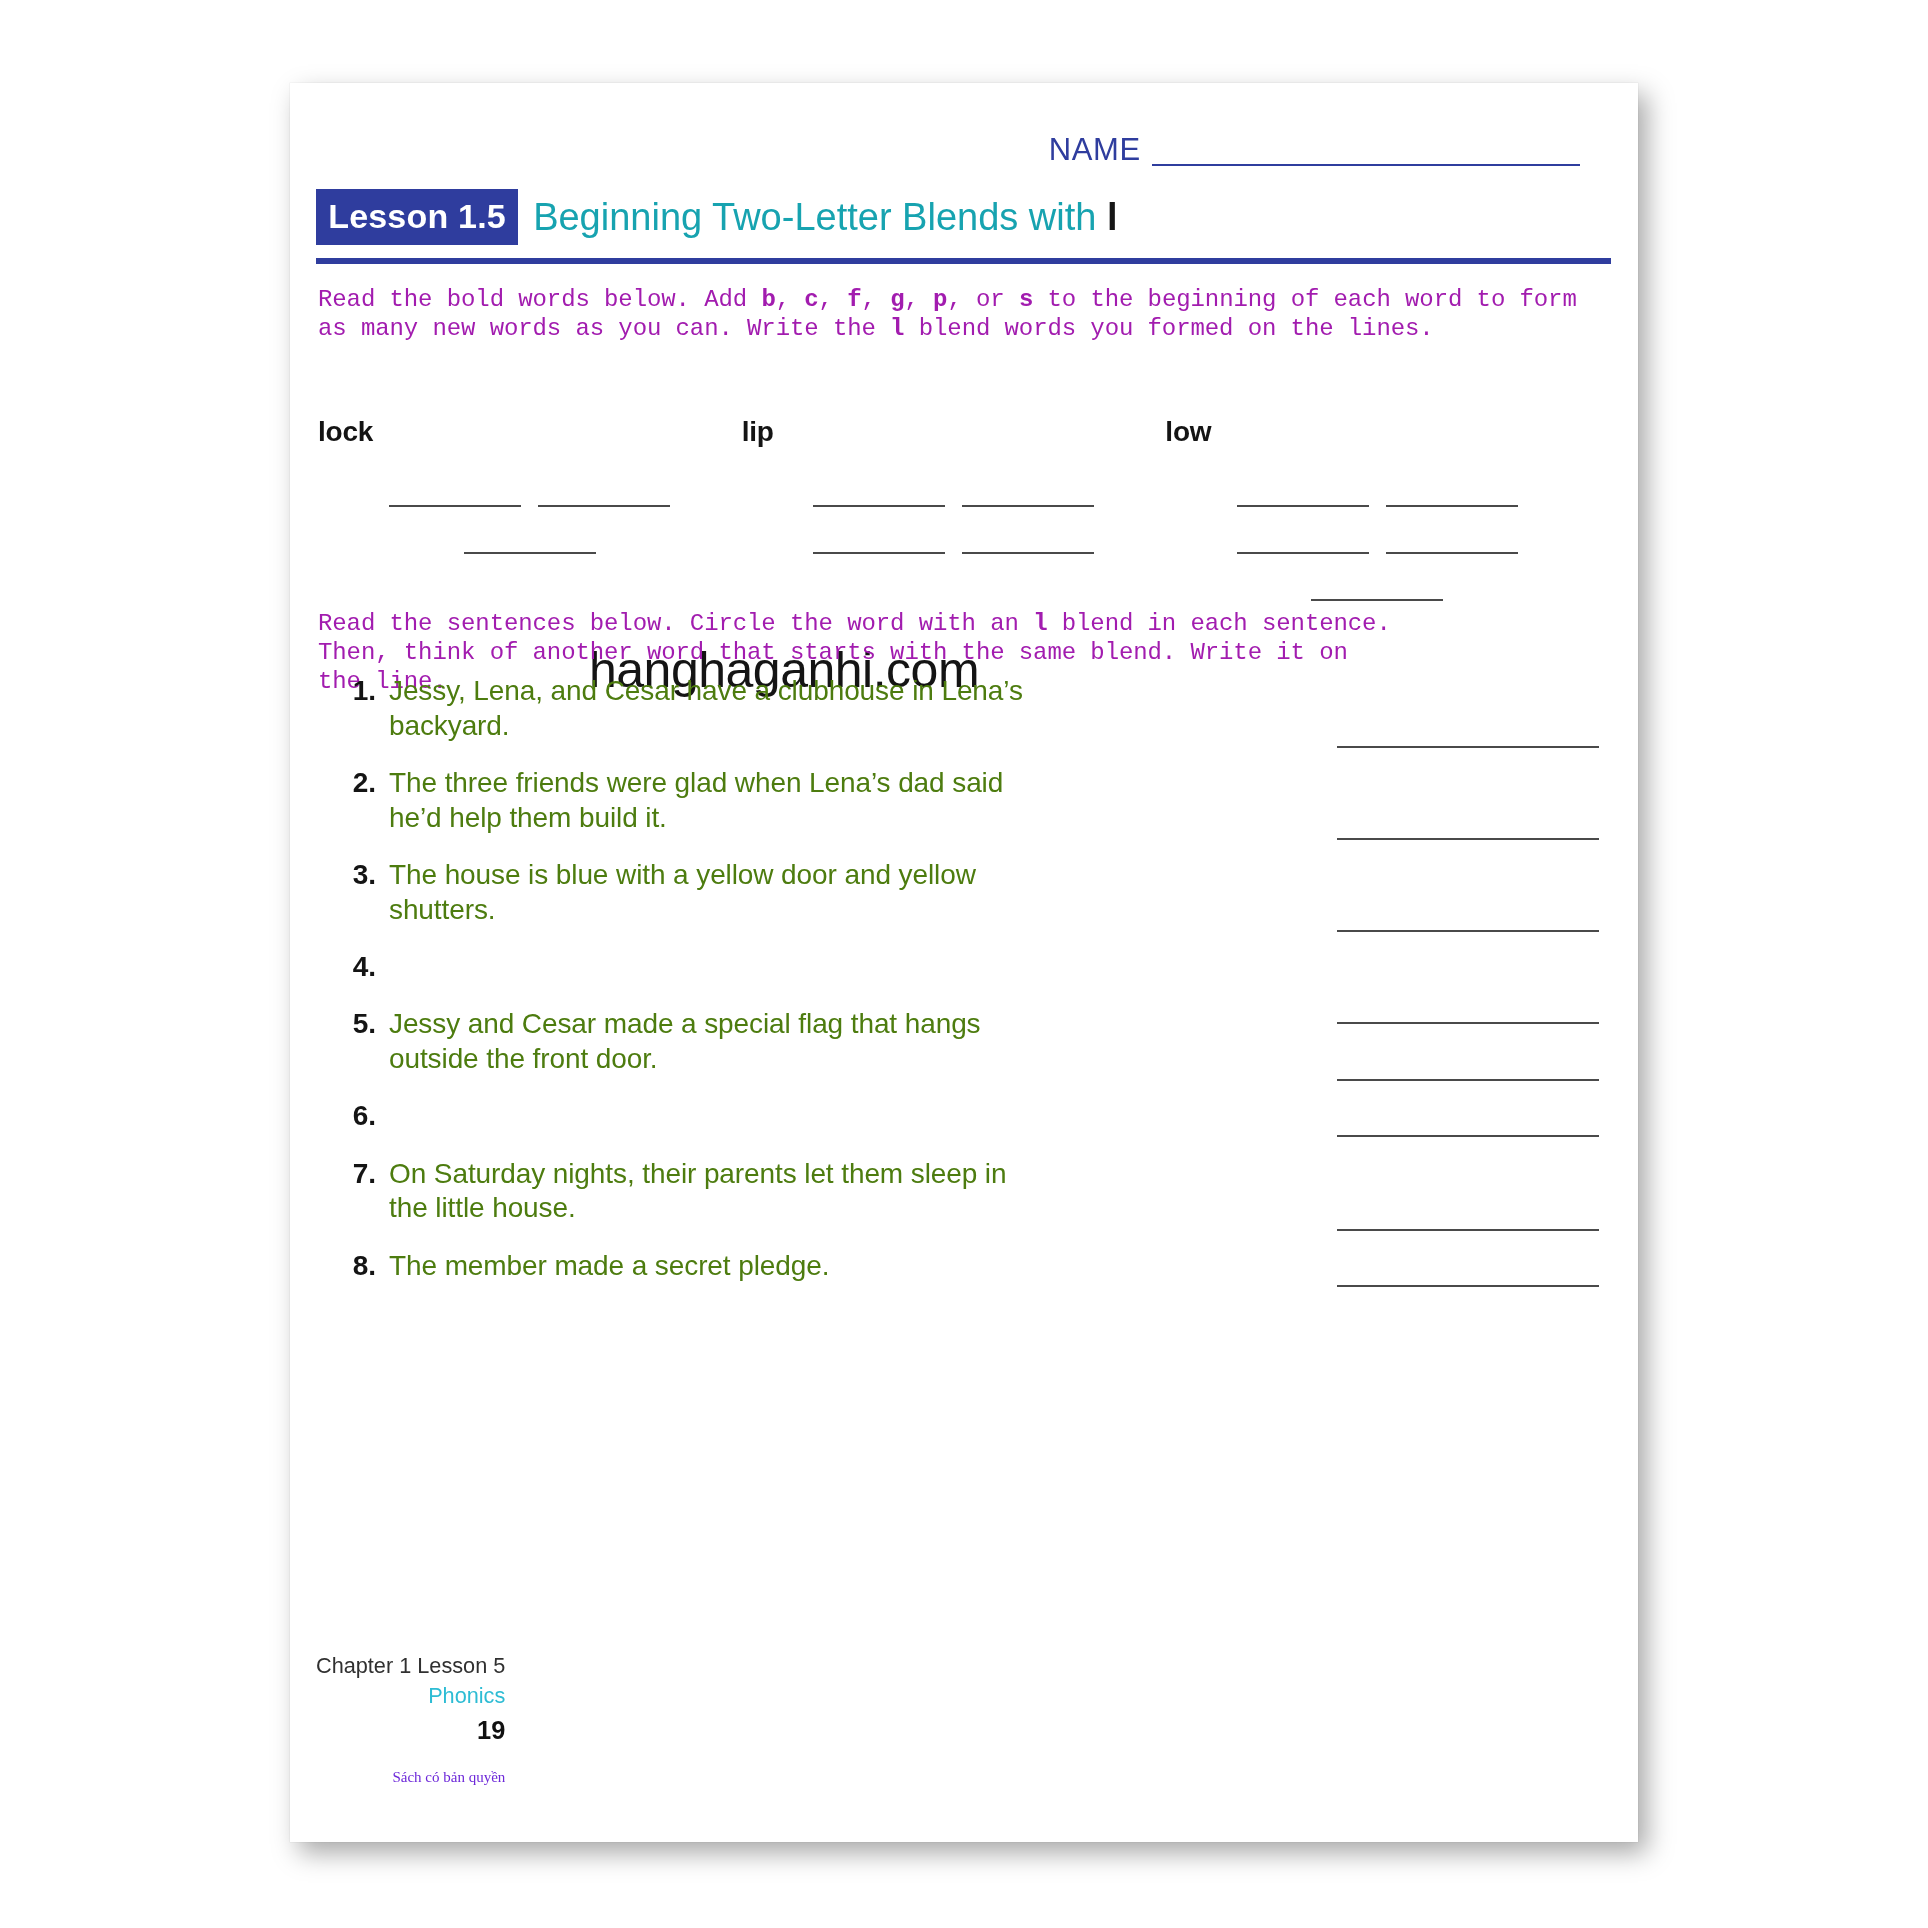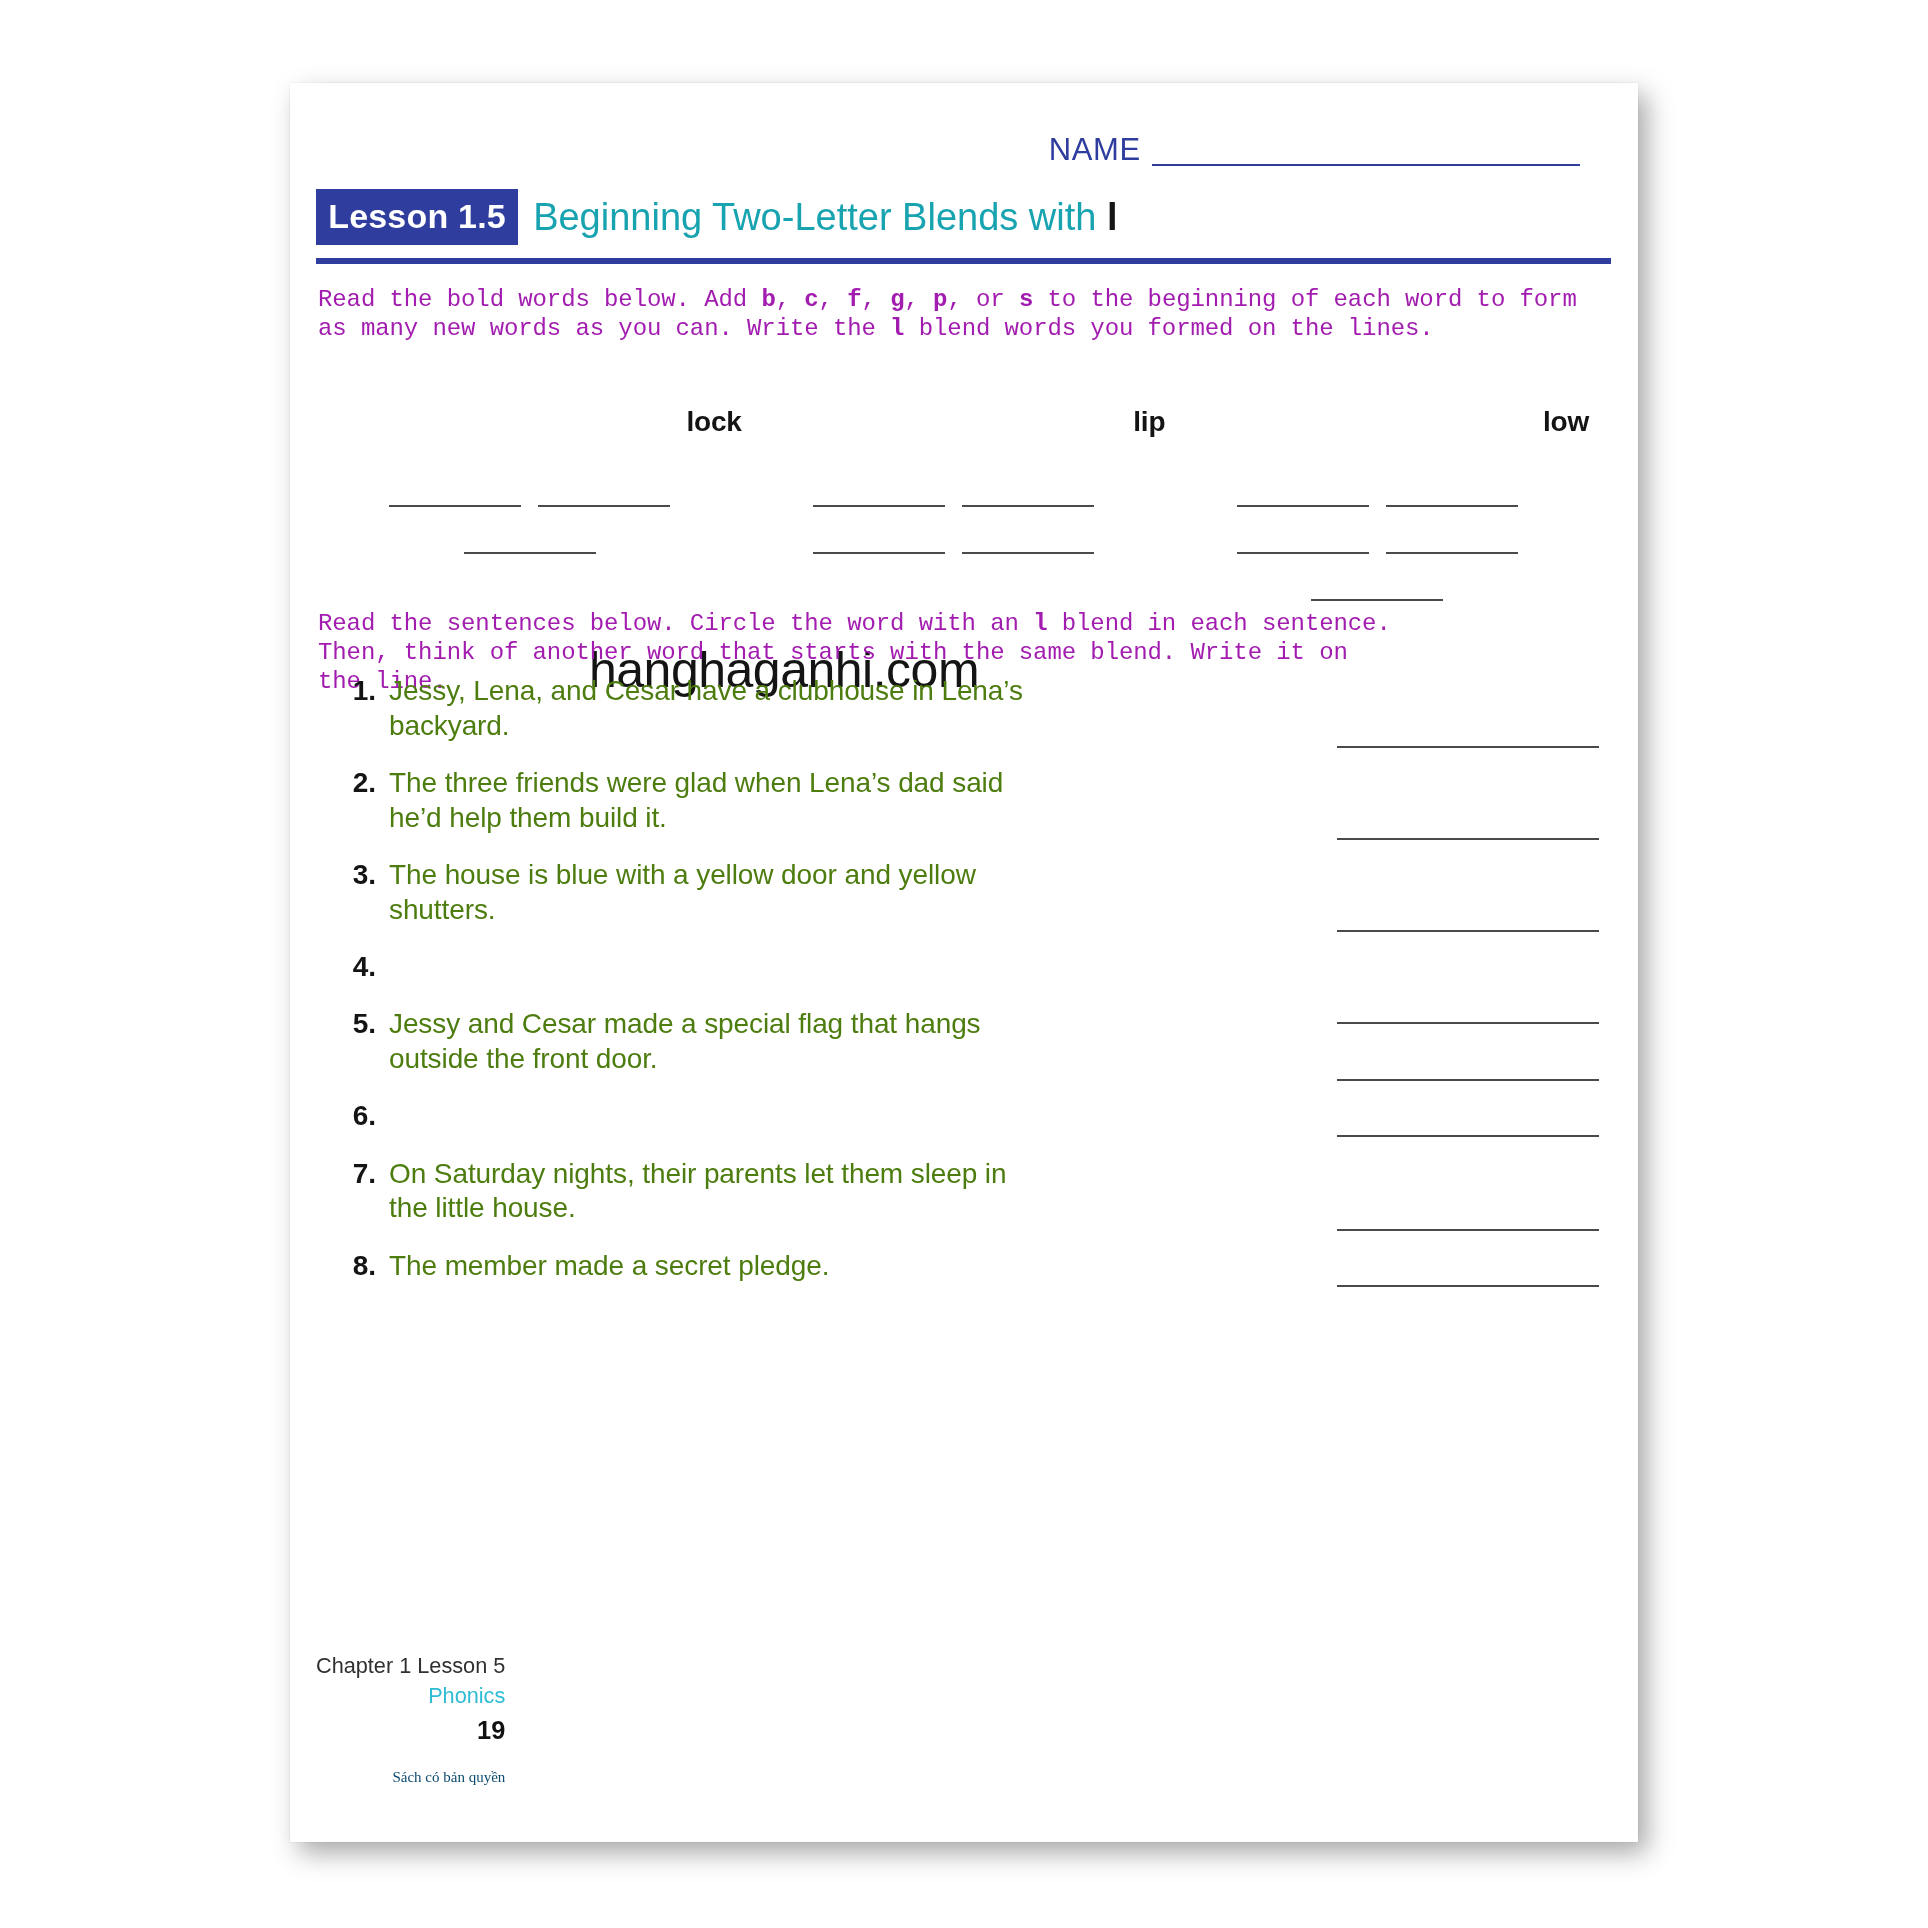--- a/index.html
+++ b/index.html
@@ -119,21 +119,22 @@
   
   .word-cols {
     position: absolute;
     left: 28px;
     top: 323px;
     width: 1271px;
     display: flex;
   }
   .word-col {
     flex: 1 1 0;
-    text-align: right;
+    text-align: left;
+    margin-top: 10px;
   }
   .word-head {
     font-size: 28px;
     font-weight: bold;
     color: #141414;
     letter-spacing: -0.2px;
   }
 
   
   .blank-grid {
@@ -236,21 +237,21 @@
   }
   .f-page {
     font-size: 25.4px;
     font-weight: bold;
     color: #111111;
     margin-top: 3.8px;
   }
   .f-copy {
     margin-top: 24.5px;
     font-size: 15px;
-    color: #0c4a6e;
+    color: #6d28d9;
     font-family: "Liberation Serif", serif;
     white-space: nowrap;
   }
 </style>
 </head>
 <body>
 
 <div class="stage">
   <div class="sheet">
     <div class="sheet-inner">

